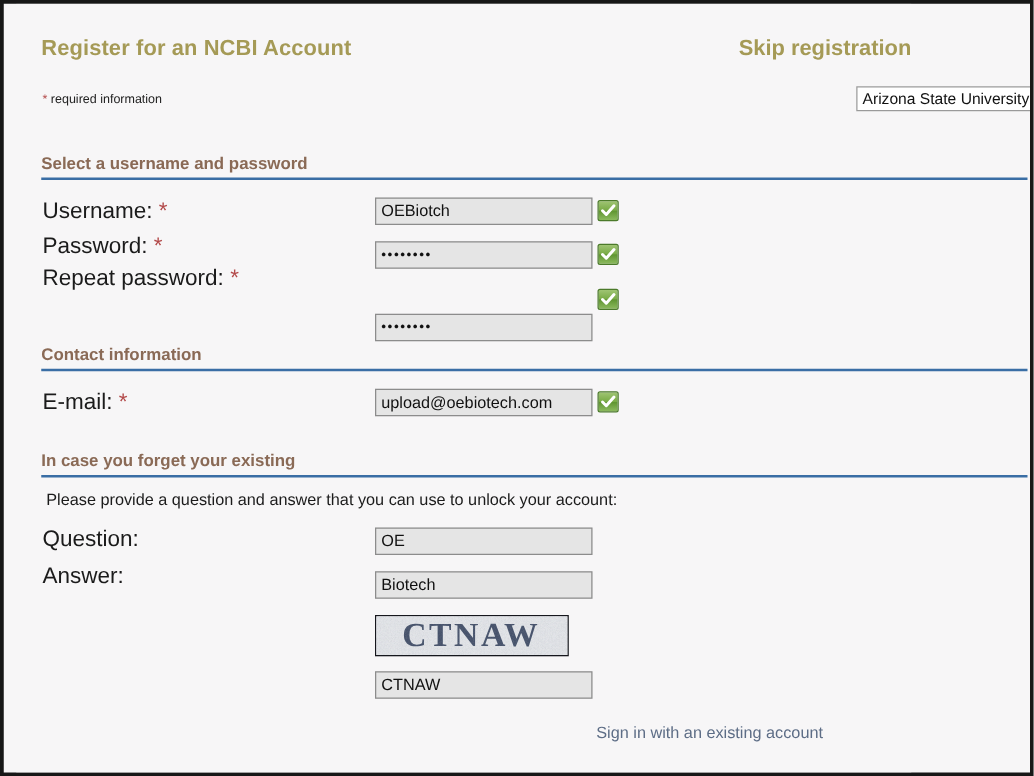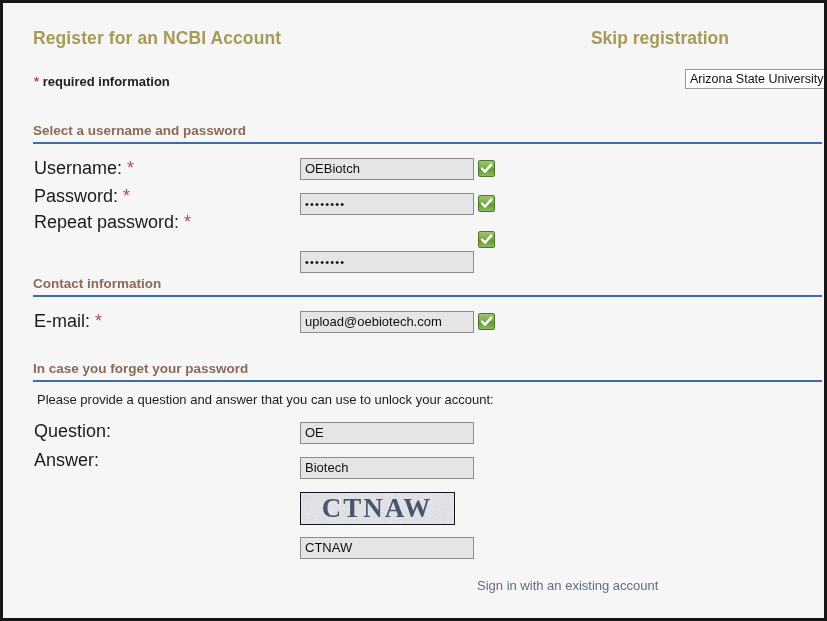--- a/index.html
+++ b/index.html
@@ -46,24 +46,23 @@
     font-weight: bold;
     color: #a59a56;
     white-space: nowrap;
     text-decoration: none;
     cursor: pointer;
   }
   .required-note {
     position: absolute;
     left: 21px;
     top: 71px;
-    font-size: 13px;
+    font-size: 10px;
     color: #222222;
     white-space: nowrap;
-    font-weight: bold;
   }
   .required-note .star { color: #b34a4a; }
 
   .org-select {
     position: absolute;
     left: 672px;
     top: 66px;
     width: 170px;
     height: 20px;
     background: #ffffff;
@@ -232,21 +231,21 @@
     <div class="section-rule" style="top:292px;"></div>
 
     <div class="field-label" style="top:308px;"><span>E-mail:</span> <span class="star">*</span></div>
     <div class="text-input" style="top:308px;">upload@oebiotech.com</div>
     <div class="check-badge" style="top:310px;">
       <svg width="15" height="15" viewBox="0 0 15 15" aria-hidden="true">
           <path d="M3 7.6 L6 10.6 L12.2 3.6" fill="none" stroke="#ffffff" stroke-width="2.4" stroke-linecap="round" stroke-linejoin="round"></path>
         </svg>
     </div>
 
-    <div class="section-head" style="top:358px;">In case you forget your password</div>
+    <div class="section-head" style="top:358px;">In case you forget your existing</div>
     <div class="section-rule" style="top:377px;"></div>
 
     <div class="helper-text" style="top:389px;text-align:right;">Please provide a question and answer that you can use to unlock your account:</div>
 
     <div class="field-label" style="top:418px;">Question:</div>
     <div class="text-input" style="top:419px;">OE</div>
 
     <div class="field-label" style="top:447px;">Answer:</div>
     <div class="text-input" style="top:454px;">Biotech</div>
 

